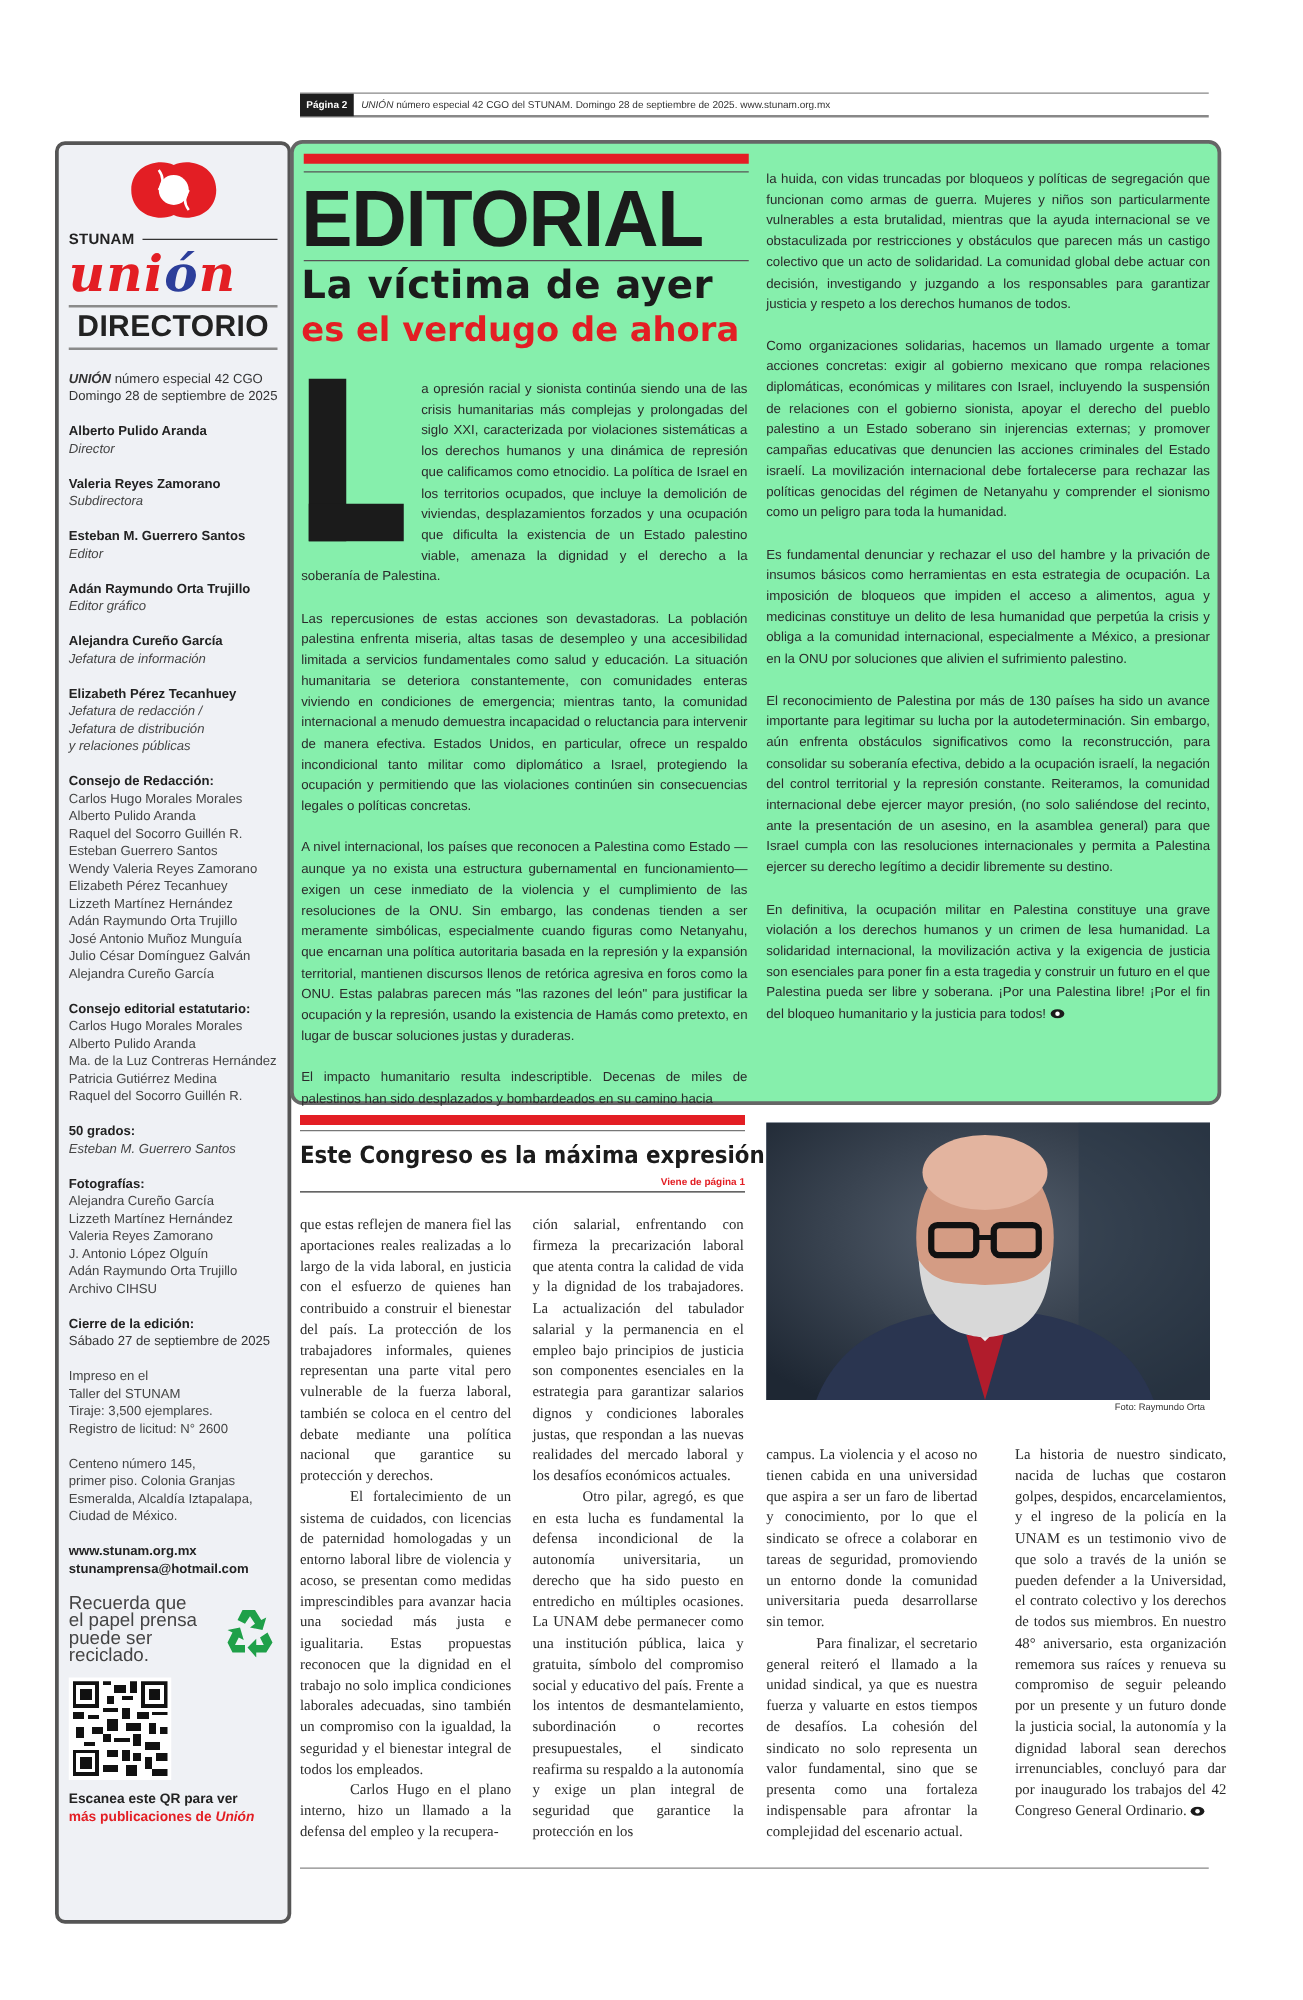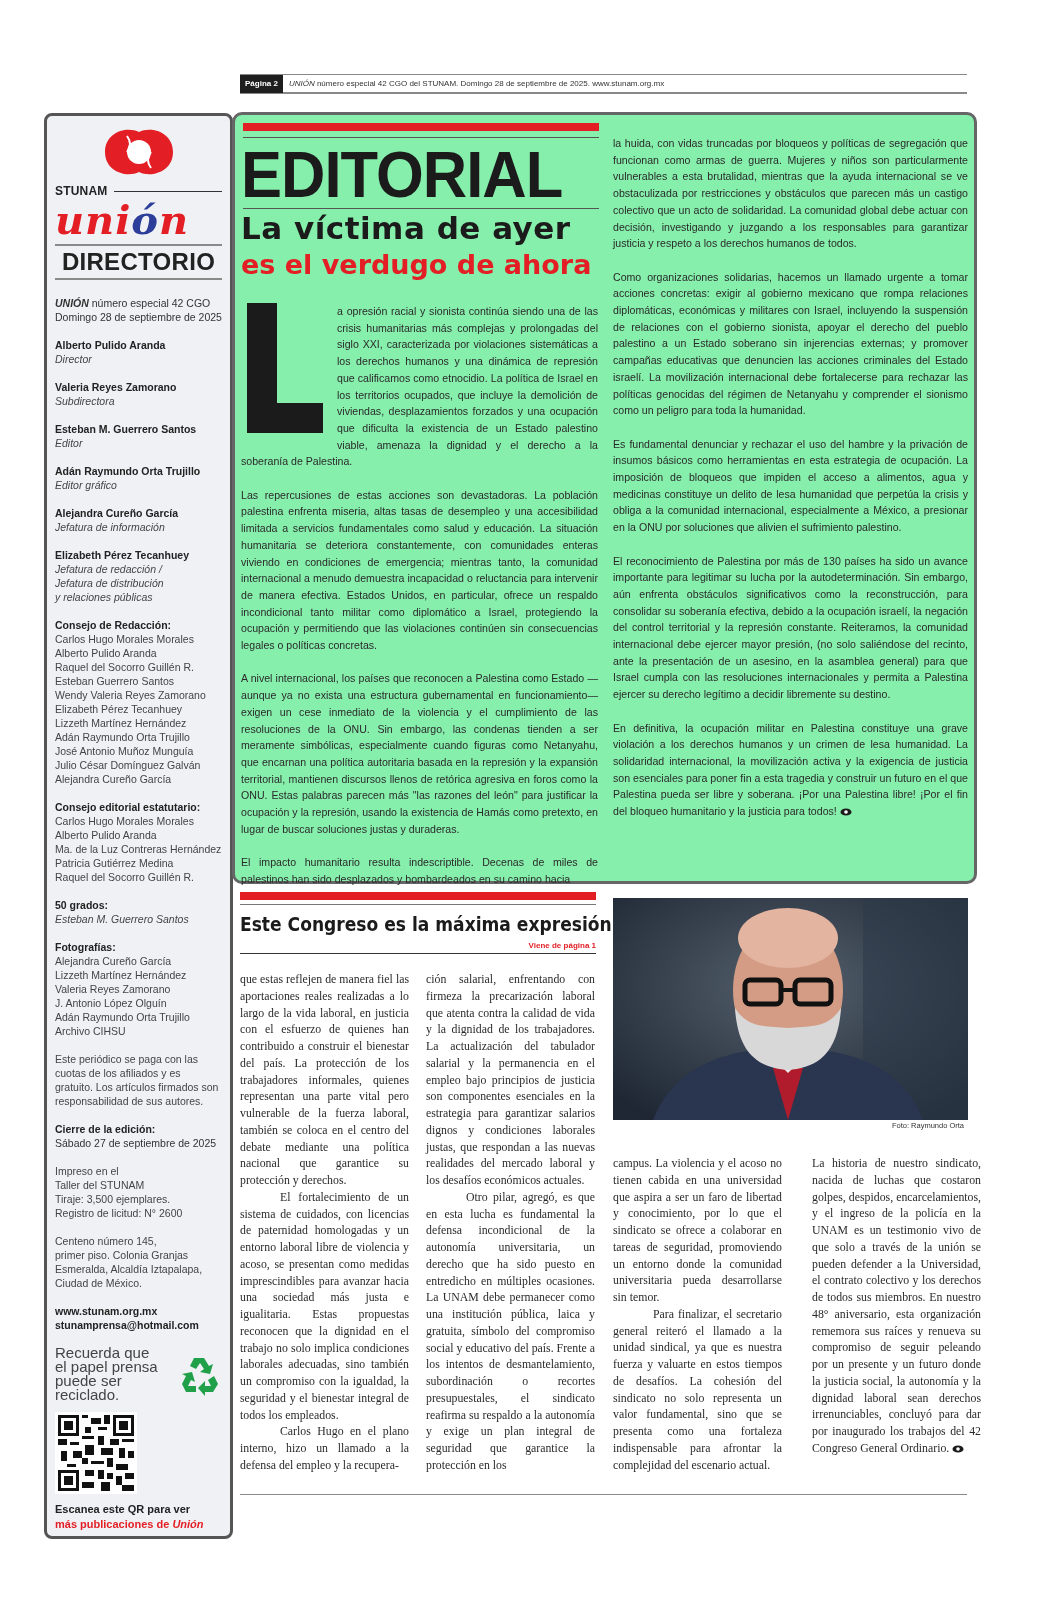--- a/index.html
+++ b/index.html
@@ -204,26 +204,20 @@
   <div class="sb-block sb-list">
     <div class="b">Fotografías:</div>
     <div>Alejandra Cureño García</div>
     <div>Lizzeth Martínez Hernández</div>
     <div>Valeria Reyes Zamorano</div>
     <div>J. Antonio López Olguín</div>
     <div>Adán Raymundo Orta Trujillo</div>
     <div>Archivo CIHSU</div>
   </div>
 
-  <div class="sb-block sb-list">
-    <div>Este periódico se paga con las</div>
-    <div>cuotas de los afiliados y es</div>
-    <div>gratuito. Los artículos firmados son</div>
-    <div>responsabilidad de sus autores.</div>
-  </div>
 
   <div class="sb-block">
     <div class="b">Cierre de la edición:</div>
     <div>Sábado 27 de septiembre de 2025</div>
   </div>
 
   <div class="sb-block sb-list">
     <div>Impreso en el</div>
     <div>Taller del STUNAM</div>
     <div>Tiraje: 3,500 ejemplares.</div>

